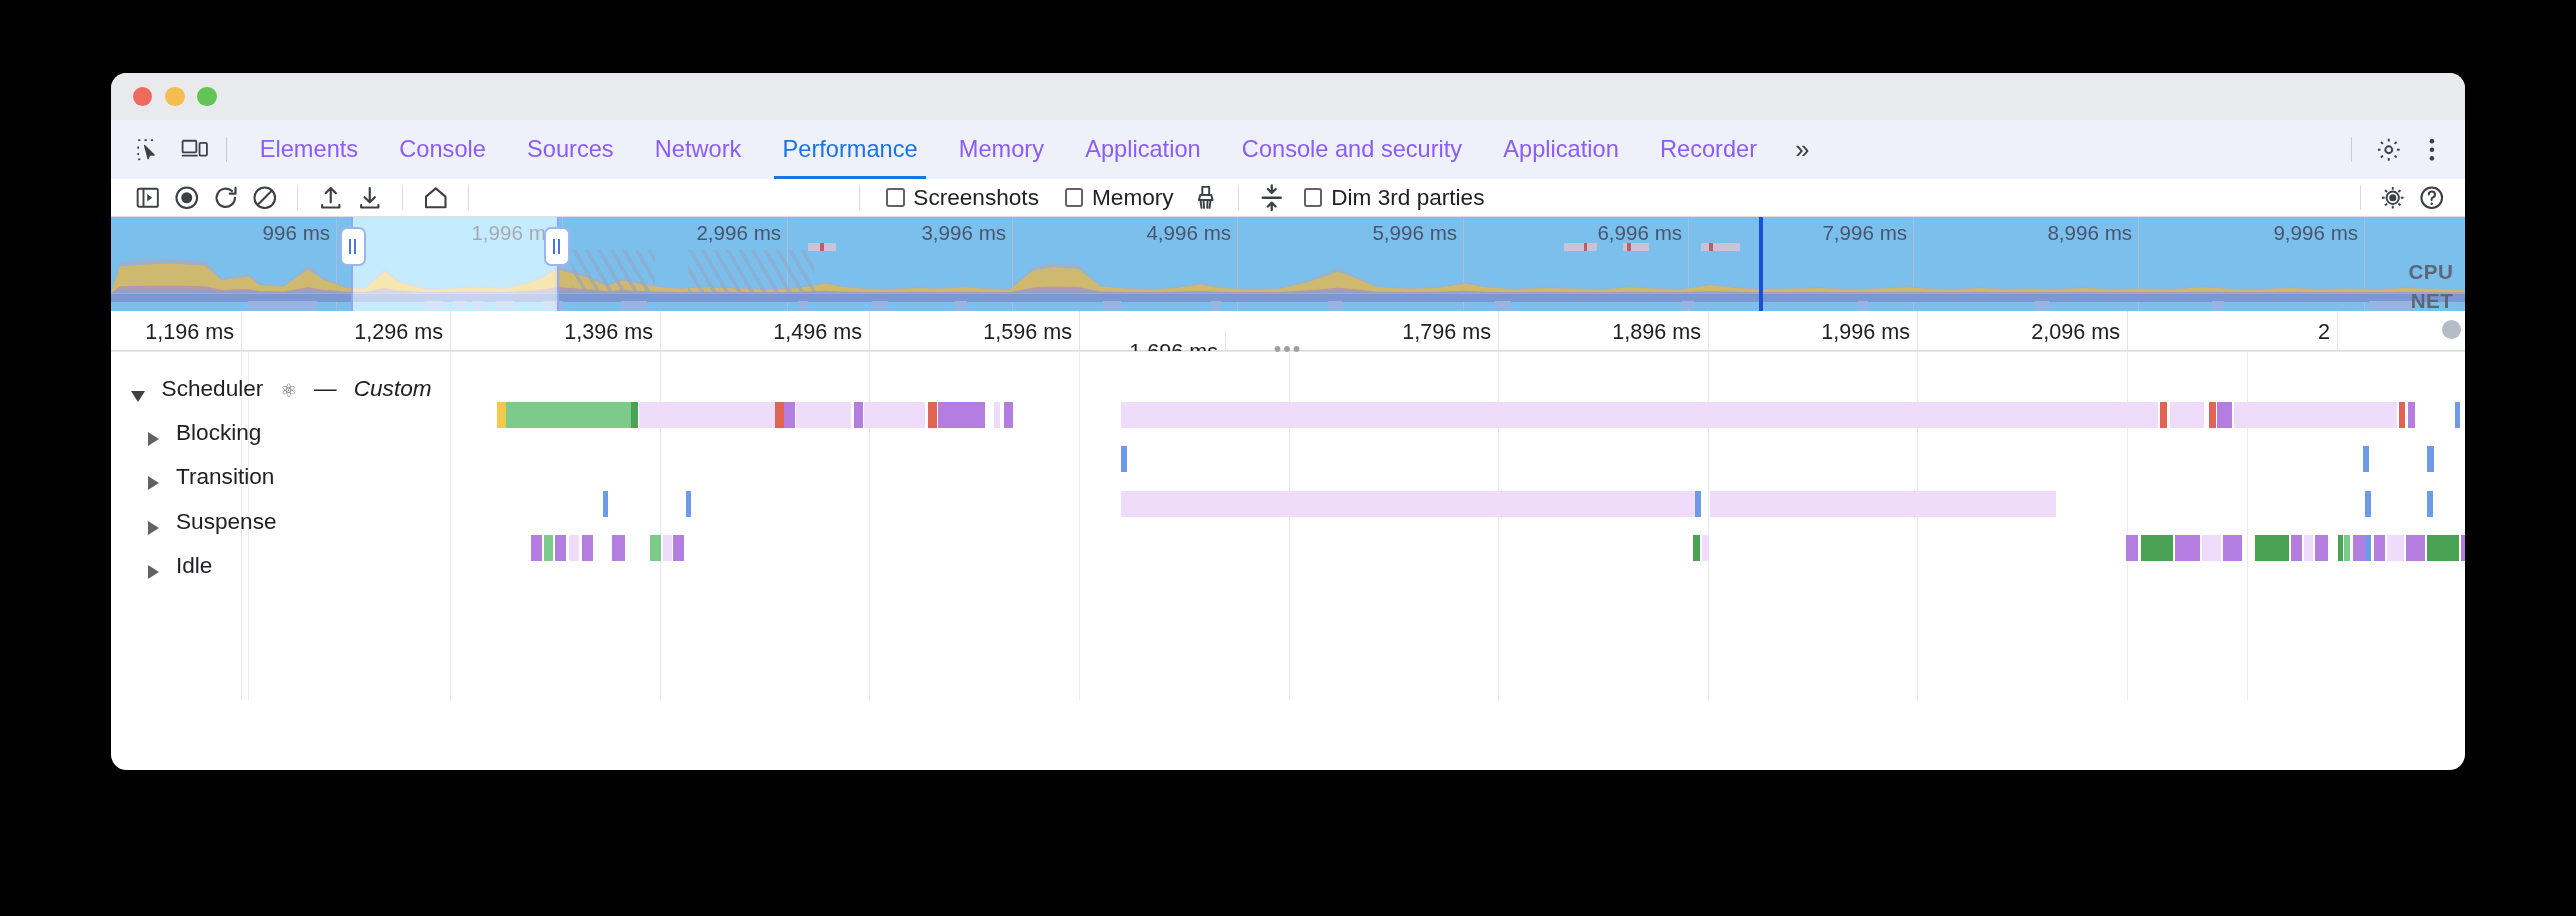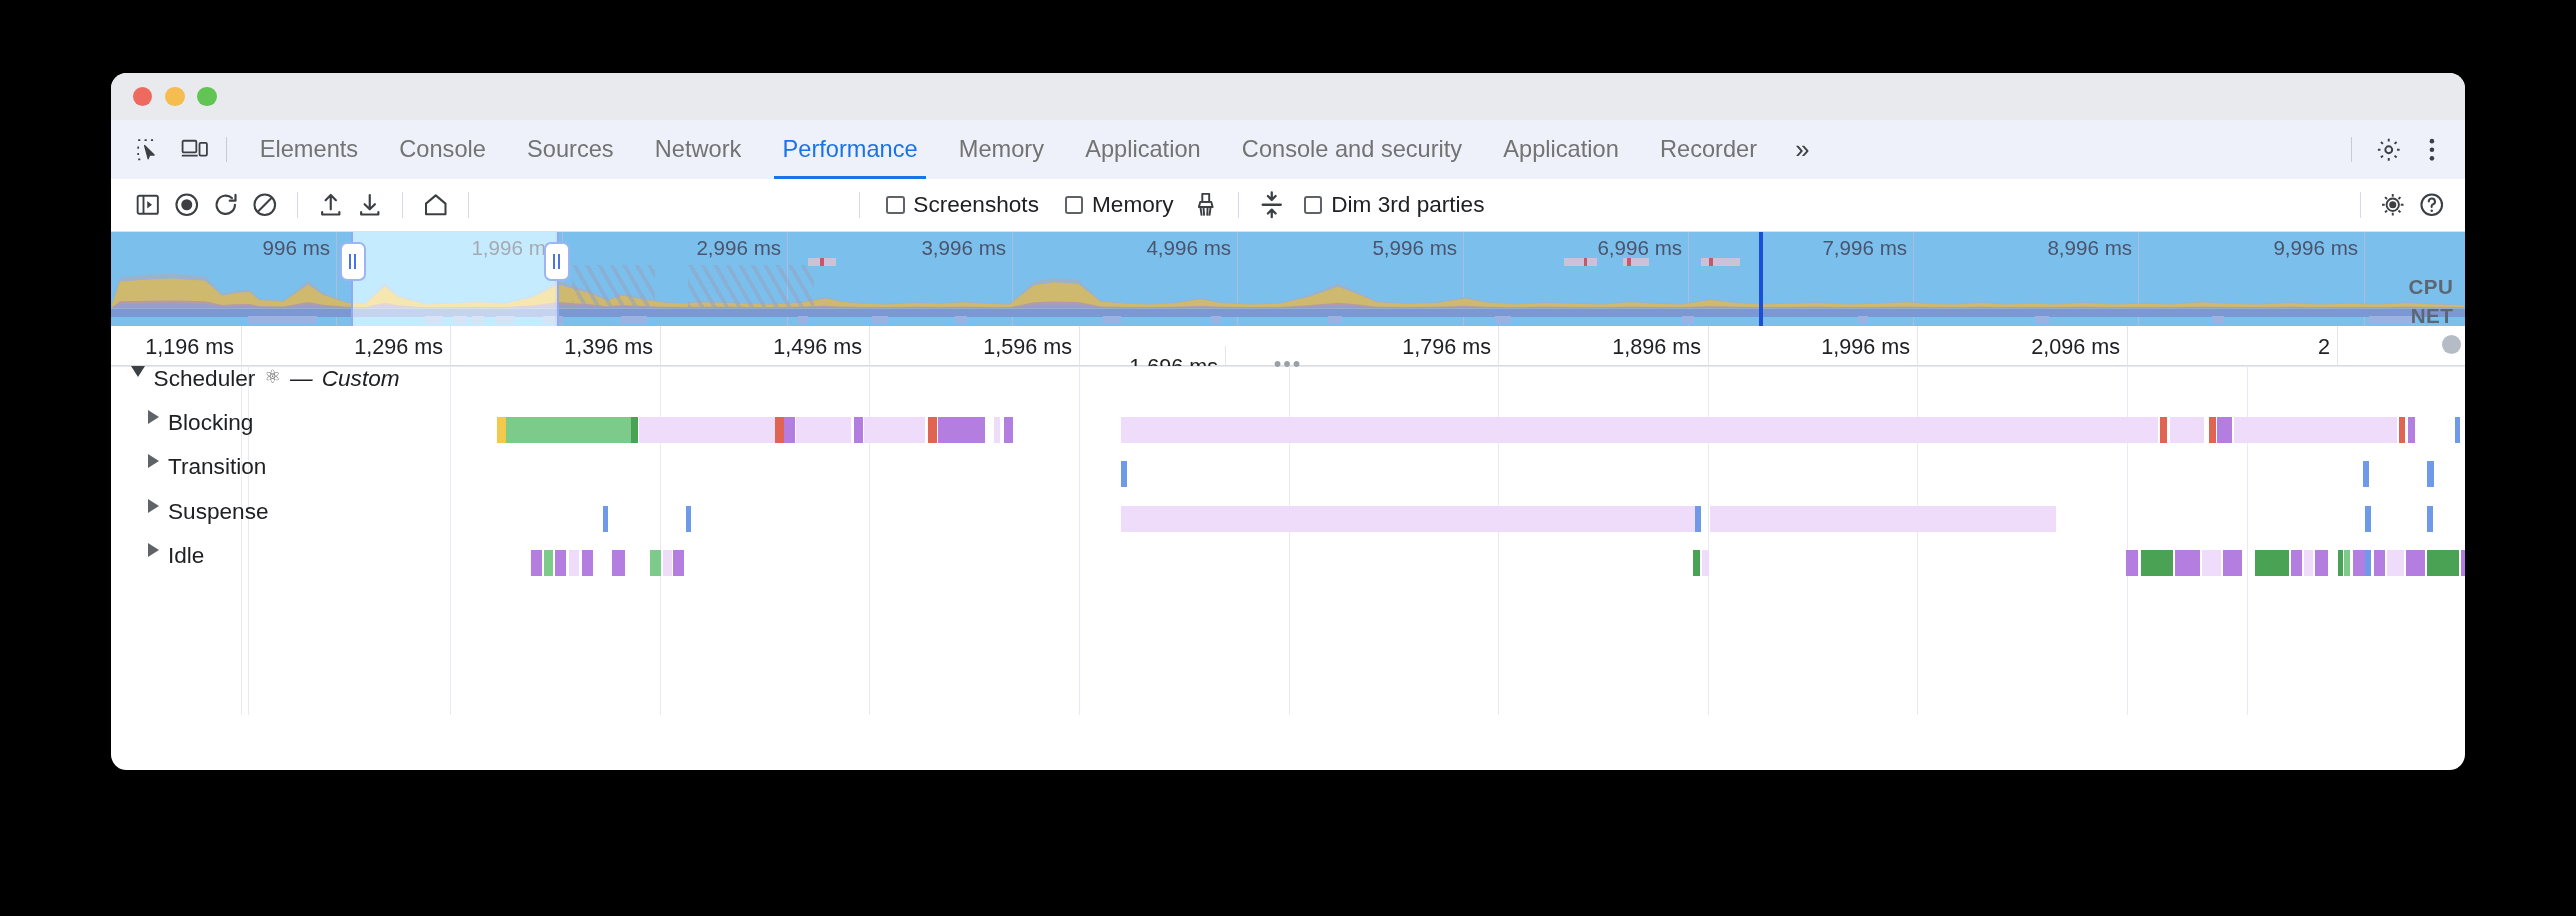--- a/index.html
+++ b/index.html
@@ -56,21 +56,21 @@
     cursor: default;
   }
   .tb-sep {
     width: 1px; height: 25.5px;
     background: #c6cbd6;
     margin: 0 11.8px;
   }
   .tabs { display: flex; align-items: center; height: 100%; }
   .tab {
     font-size: 23.6px;
-    color: #737373;
+    color: #8b5cf6;
     padding: 0 20.6px;
     height: 100%;
     display: flex; align-items: center;
     position: relative;
     white-space: nowrap;
   }
   .tab.active { color: #1a73e8; }
   .tab.active::after {
     content: "";
     position: absolute;
@@ -80,21 +80,21 @@
   }
   .tab.more { font-size: 25.5px; padding: 0 17.7px; color: #3c4043; }
   .tb-right {
     margin-left: auto;
     display: flex; align-items: center; gap: 3.9px;
   }
   .tb-right .tb-sep { margin: 0 13.7px 0 7.9px; }
 
   
   .perftoolbar {
-    height: 53px;
+    height: 38px;
     background: #ffffff;
     border-bottom: 1px solid #e0e0e0;
     display: flex; align-items: center;
     padding: 0 13.7px 0 17.7px;
     box-sizing: border-box;
   }
   .pt-sep {
     width: 1px; height: 25.5px;
     background: #d6dbe6;
     margin: 0 12.8px;
@@ -226,24 +226,24 @@
     position: absolute; top: 0; bottom: 0;
     border-left: 1px solid #e8ebf3;
   }
   .track-row {
     position: absolute;
     left: 0; right: 0;
     height: 39px;
   }
   .track-label {
     position: absolute;
-    left: 19.6px; top: 0;
+    left: 19.6px; top: 12px;
     height: 39px;
-    display: flex; align-items: flex-start;
-    gap: 9px;
+    display: flex; align-items: flex-end;
+    gap: 17px;
     font-size: 22.6px;
     color: #202124;
     white-space: nowrap;
     z-index: 4;
   }
   .track-label.group { left: 19.6px; font-size: 22.6px; }
   .track-label.child { left: 37px; }
   .tri {
     width: 0; height: 0;
     border-top: 7.9px solid transparent;

